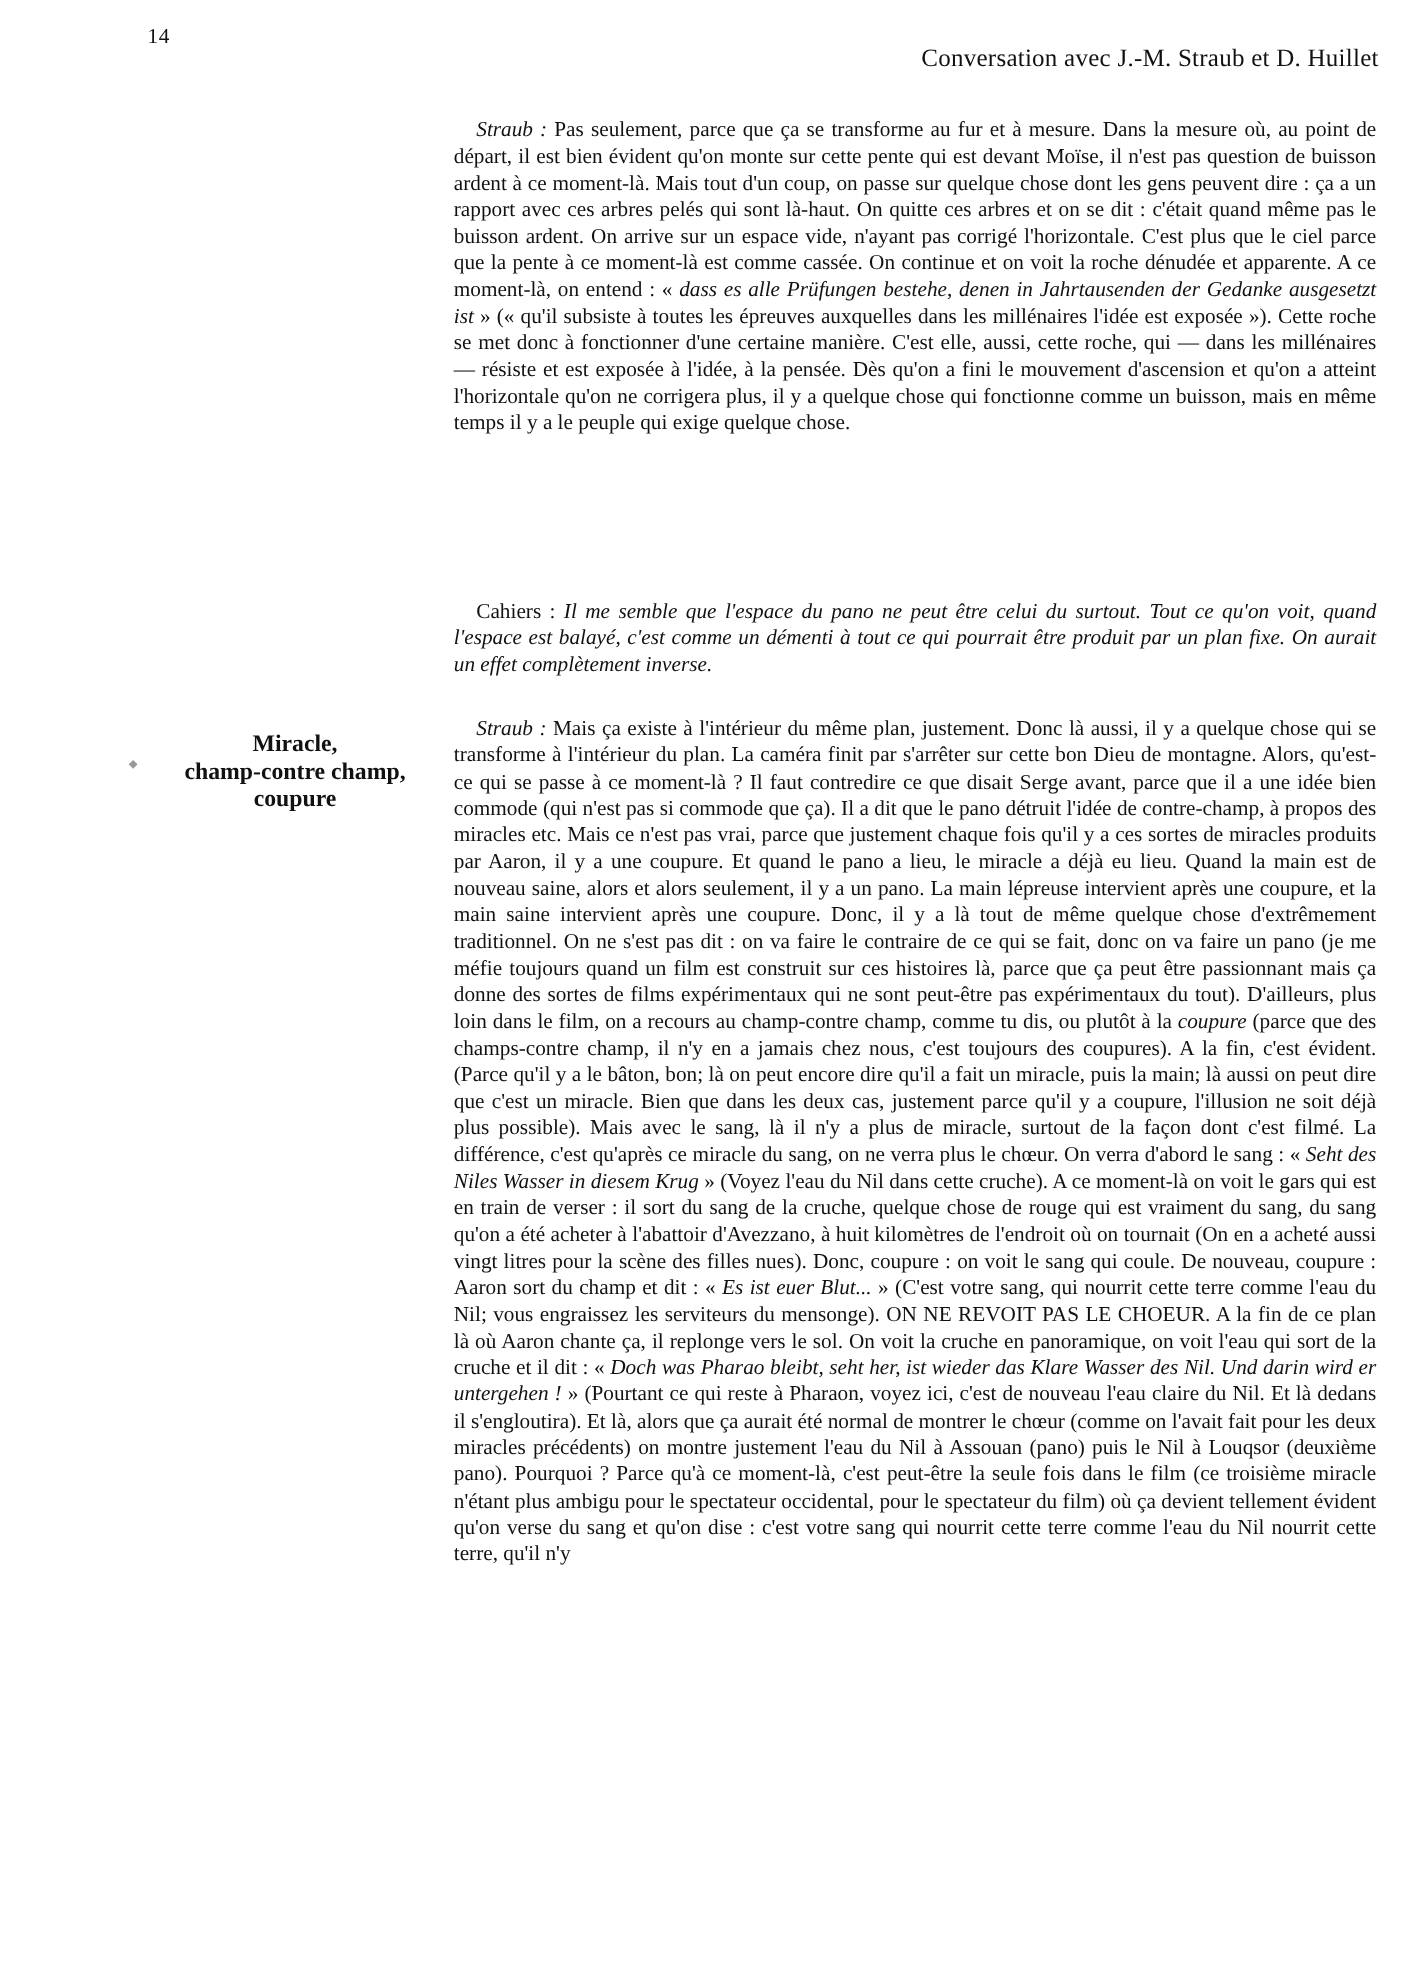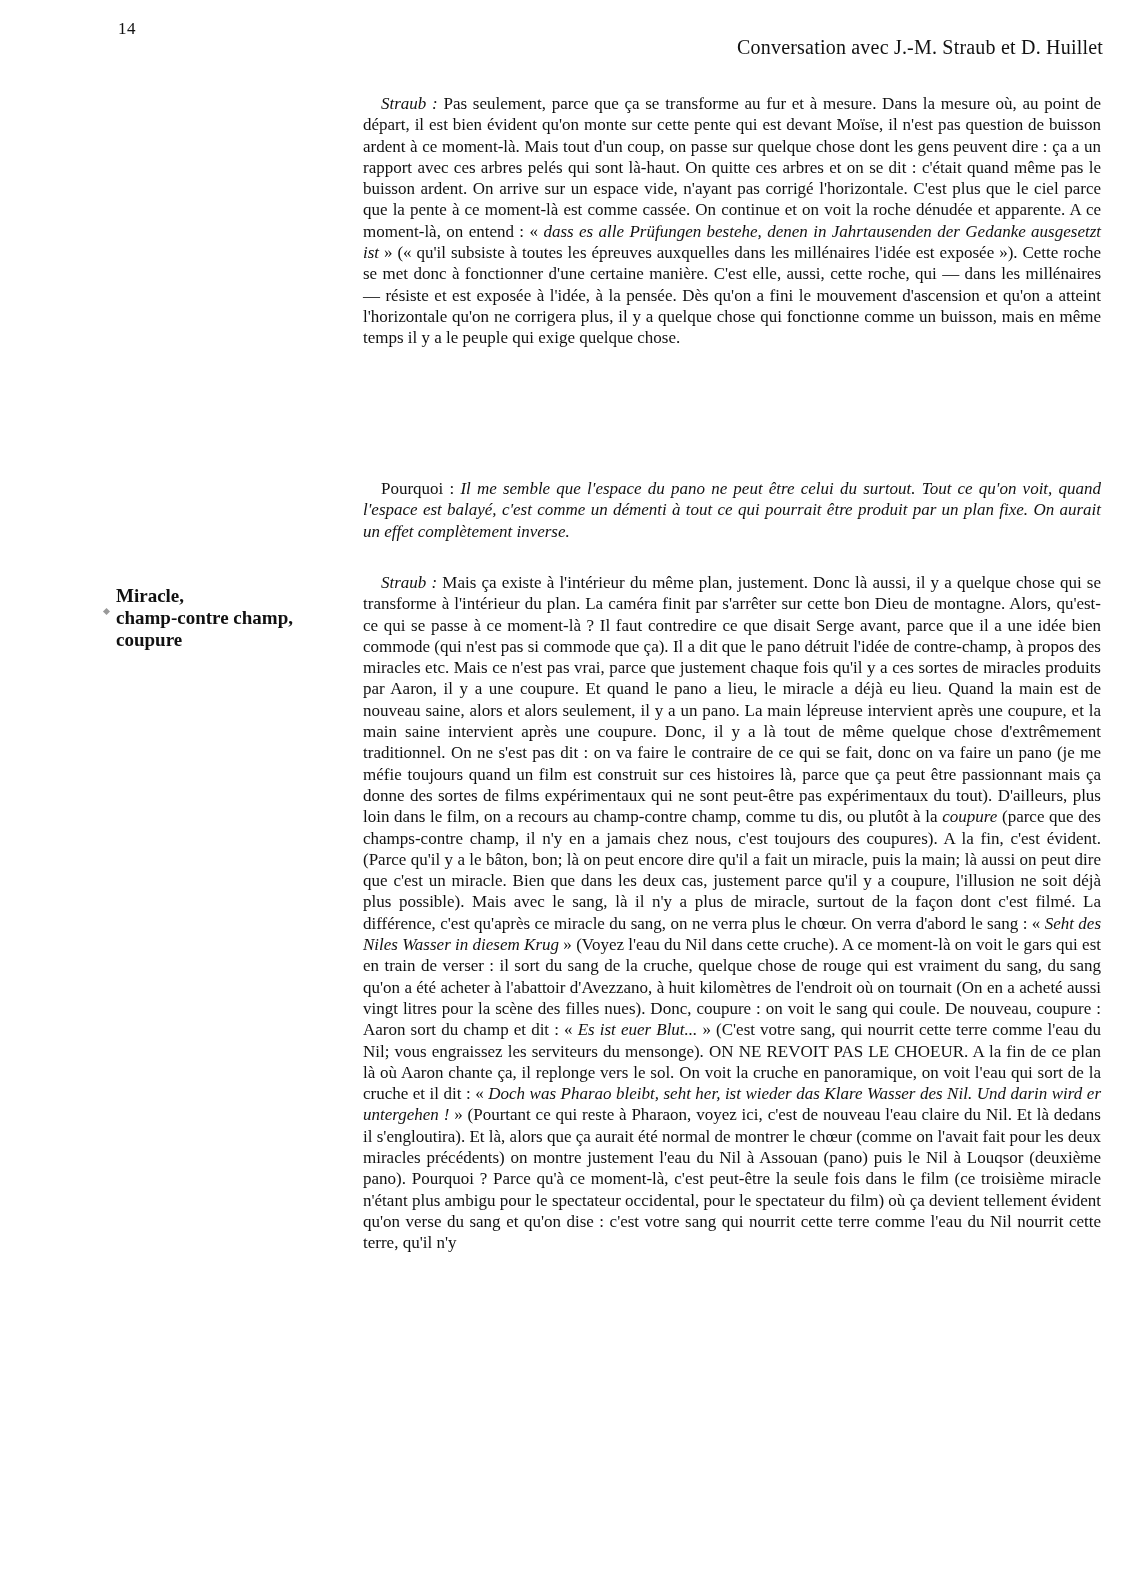--- a/index.html
+++ b/index.html
@@ -33,39 +33,39 @@
   #p2 { top: 478px; }
   #p3 { top: 572px; }
   .indent { display: inline-block; width: 18px; }
   .col.wide { left: 363px; width: 738px; }
   .sidehead {
     position: absolute; left: 116px; top: 585px;
     font-family: "Liberation Serif", serif;
     font-weight: bold; font-size: 19px; line-height: 22px;
     width: 240px;
   }
-  .sidehead span { display: block; }
+  .sidehead span { display: block; text-align: center; }
   .mark {
     position: absolute; left: 104px; top: 609px;
     width: 5px; height: 5px; background: #999;
     transform: rotate(45deg);
   }
 </style>
 </head>
 <body>
 
 <div class="page-number">14</div>
 <div class="running-head">Conversation avec J.-M. Straub et D. Huillet</div>
 
 <div class="col wide" id="p1">
   <p class="para"><span class="indent"></span><span class="speaker">Straub :</span><span> Pas seulement, parce que ça se transforme au fur et à mesure. Dans la mesure où, au point de départ, il est bien évident qu'on monte sur cette pente qui est devant Moïse, il n'est pas question de buisson ardent à ce moment-là. Mais tout d'un coup, on passe sur quelque chose dont les gens peuvent dire : ça a un rapport avec ces arbres pelés qui sont là-haut. On quitte ces arbres et on se dit : c'était quand même pas le buisson ardent. On arrive sur un espace vide, n'ayant pas corrigé l'horizontale. C'est plus que le ciel parce que la pente à ce moment-là est comme cassée. On continue et on voit la roche dénudée et apparente. A ce moment-là, on entend : « </span><span class="it">dass es alle Prüfungen bestehe, denen in Jahrtausenden der Gedanke ausgesetzt ist</span><span> » (« qu'il subsiste à toutes les épreuves auxquelles dans les millénaires l'idée est exposée »). Cette roche se met donc à fonctionner d'une certaine manière. C'est elle, aussi, cette roche, qui — dans les millénaires — résiste et est exposée à l'idée, à la pensée. Dès qu'on a fini le mouvement d'ascension et qu'on a atteint l'horizontale qu'on ne corrigera plus, il y a quelque chose qui fonctionne comme un buisson, mais en même temps il y a le peuple qui exige quelque chose.</span></p>
 </div>
 
 <div class="col wide" id="p2">
-  <p class="para"><span class="indent"></span><span class="speaker-roman">Pourquoi :</span><span class="it"> Il me semble que l'espace du pano ne peut être celui du surtout. Tout ce qu'on voit, quand l'espace est balayé, c'est comme un démenti à tout ce qui pourrait être produit par un plan fixe. On aurait un effet complètement inverse.</span></p>
+  <p class="para"><span class="indent"></span><span class="speaker-roman">Cahiers :</span><span class="it"> Il me semble que l'espace du pano ne peut être celui du surtout. Tout ce qu'on voit, quand l'espace est balayé, c'est comme un démenti à tout ce qui pourrait être produit par un plan fixe. On aurait un effet complètement inverse.</span></p>
 </div>
 
 <div class="sidehead">
   <span>Miracle,</span>
   <span>champ-contre champ,</span>
   <span>coupure</span>
 </div>
 <div class="mark"></div>
 
 <div class="col wide" id="p3">

